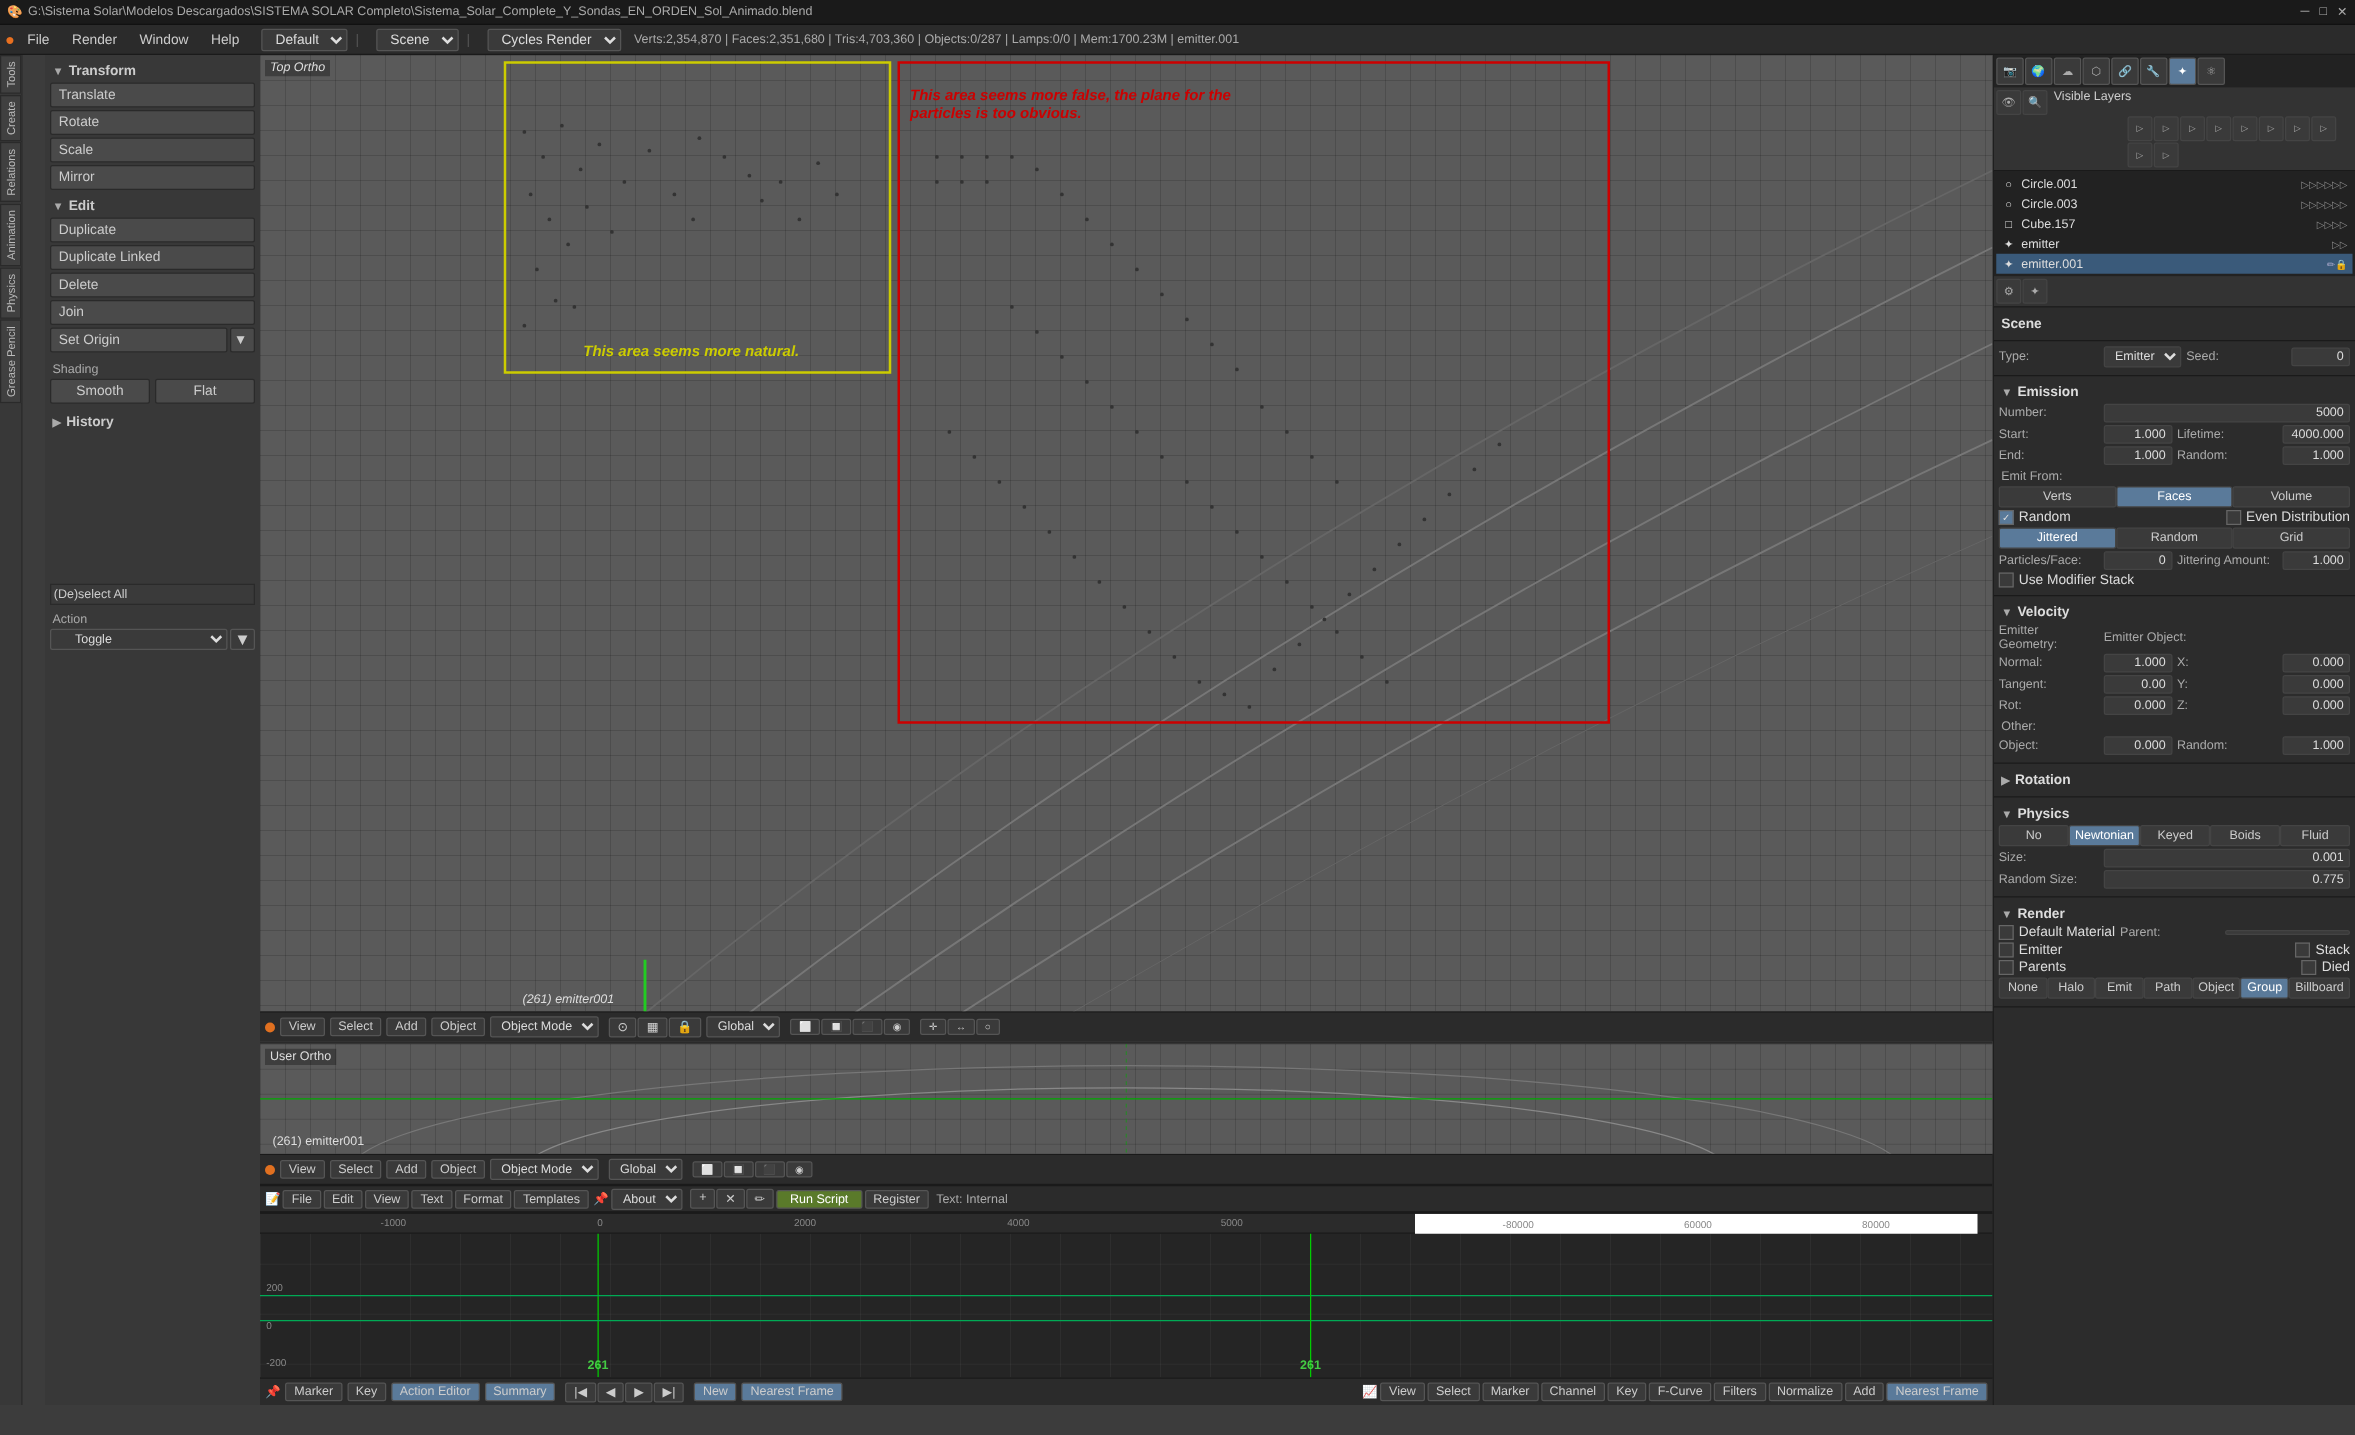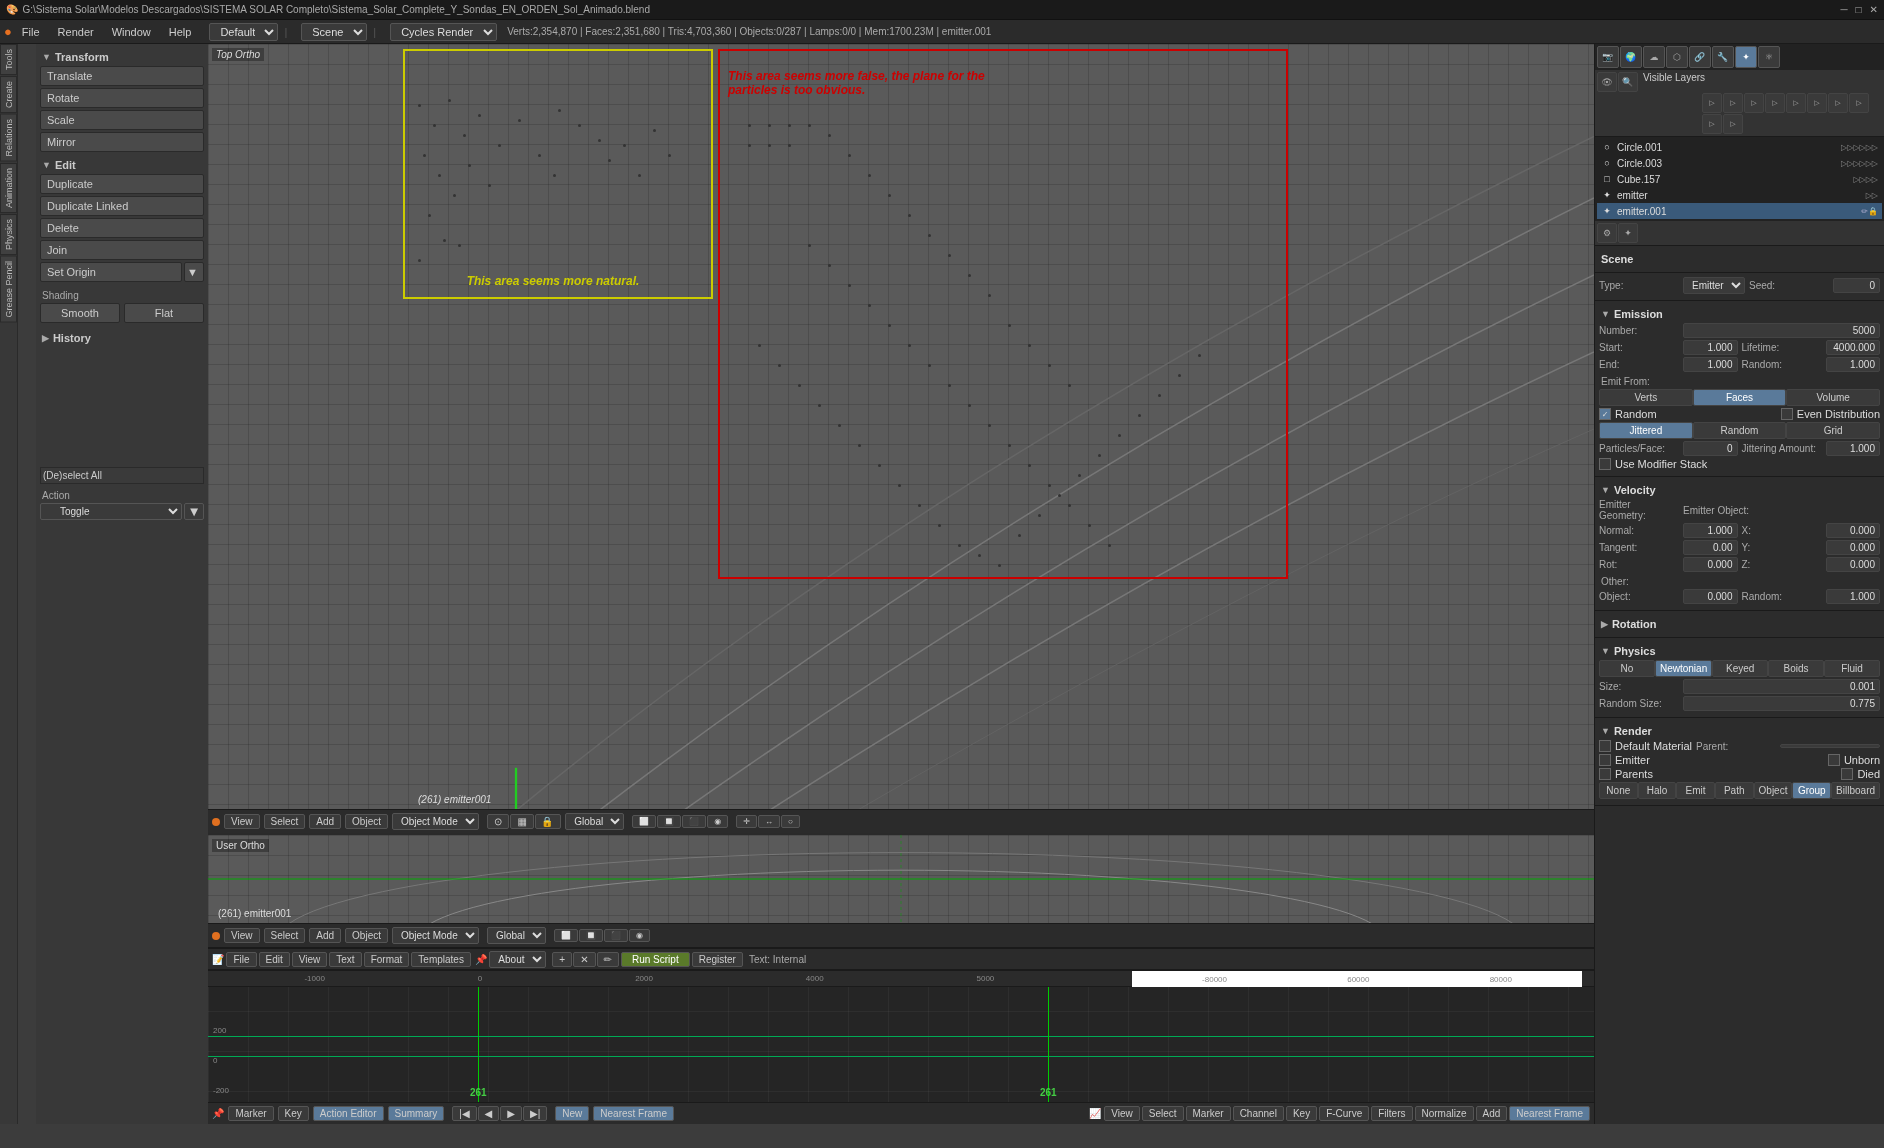--- a/index.html
+++ b/index.html
@@ -1084,21 +1084,21 @@
       <div class="checkbox-row">
         <div class="checkbox-box"></div>
         <span>Default Material</span>
         <span class="props-label" style="margin-left:auto;">Parent:</span>
         <span class="props-value" style="width:60px;"></span>
       </div>
       <div class="checkbox-row">
         <div class="checkbox-box"></div>
         <span>Emitter</span>
         <div class="checkbox-box" style="margin-left:auto;"></div>
-        <span>Unborn</span>
+        <span>Stack</span>
       </div>
       <div class="checkbox-row">
         <div class="checkbox-box"></div>
         <span>Parents</span>
         <div class="checkbox-box" style="margin-left:auto;"></div>
         <span>Died</span>
       </div>
       <div class="btn-group" style="flex-wrap:wrap;">
         <div class="btn-group-item">None</div>
         <div class="btn-group-item">Halo</div>

